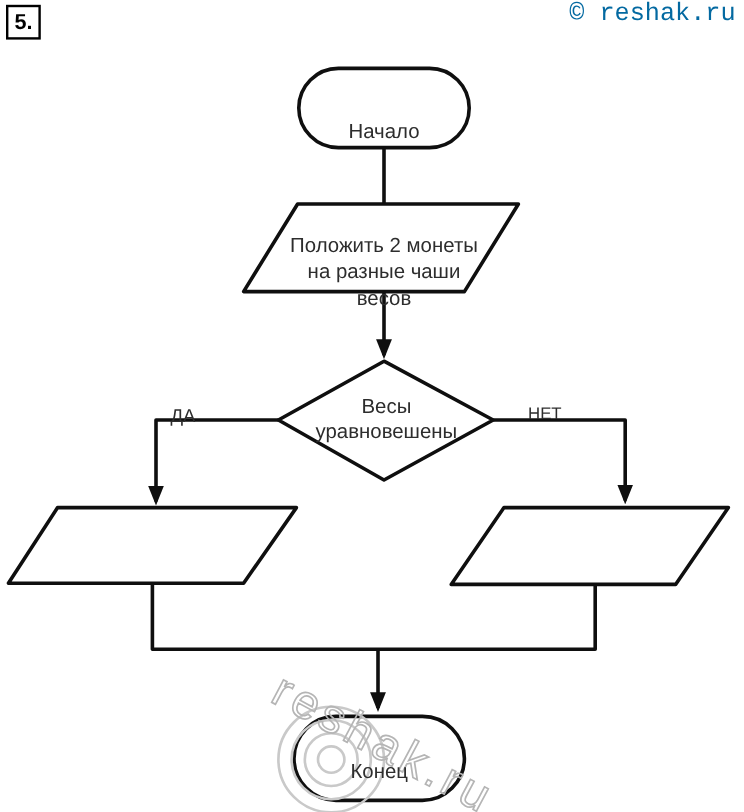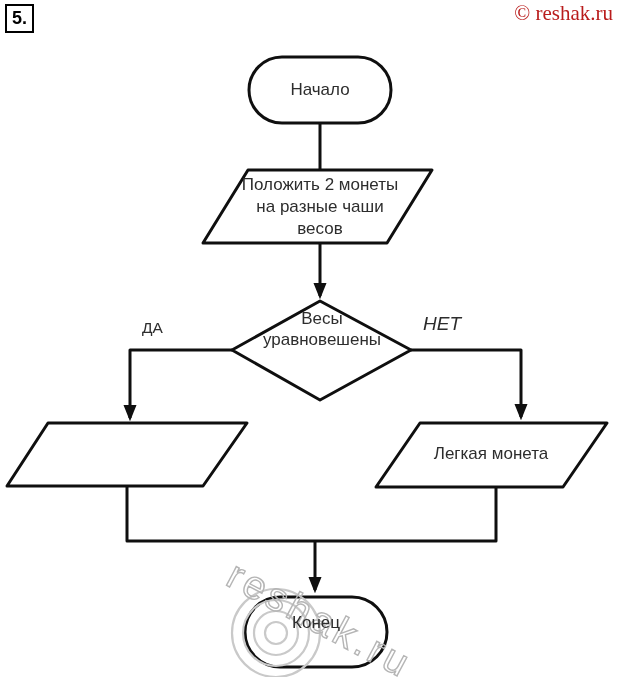--- a/index.html
+++ b/index.html
@@ -2,29 +2,29 @@
 <html><head>
 <meta charset="utf-8">
 <style>
   html,body{margin:0;padding:0;background:#ffffff;}
   .page{position:relative;width:620px;height:677px;background:#ffffff;overflow:hidden;
         font-family:"Liberation Sans",sans-serif;}
   svg{position:absolute;left:0;top:0;}
   .badge{position:absolute;left:5px;top:4px;width:25px;height:25px;border:2px solid #000;
          display:flex;align-items:center;justify-content:center;
          font-weight:bold;font-size:18px;color:#000;background:#fff;}
-  .copyright{position:absolute;top:1px;right:7px;font-family:Liberation Serif, serif;
-             font-size:21px;color:#b91c1c;}
+  .copyright{position:absolute;top:1px;right:7px;font-family:Liberation Mono, monospace;
+             font-size:21px;color:#0369a1;}
   .label{position:absolute;display:flex;flex-direction:column;align-items:center;justify-content:center;
-         text-align:center;color:#2d2d2d;font-size:17px;line-height:22px;}
+         text-align:center;color:#2d2d2d;font-size:17px;line-height:22px;margin-top:20px;}
   .lbl-start{left:249px;top:57px;width:142px;height:66px;}
   .lbl-step1{left:210px;top:171px;width:220px;height:72px;}
   .lbl-decision{left:232px;top:300px;width:180px;height:58px;line-height:21px;}
   .lbl-yes{left:130px;top:317px;width:45px;height:22px;font-size:15.5px;}
-  .lbl-no{left:417px;top:313px;width:50px;height:22px;font-size:19px;font-style:italic;}
+  .lbl-no{left:429px;top:313px;width:50px;height:22px;font-size:14px;}
   .lbl-branch-yes{left:17px;top:429px;width:220px;height:48px;}
   .lbl-branch-no{left:381px;top:430px;width:220px;height:48px;}
   .lbl-end{left:245px;top:597px;width:142px;height:52px;}
 </style>
 </head>
 <body>
 
 <div class="page">
 
   <svg width="620" height="677" viewBox="0 0 620 677">
@@ -80,18 +80,17 @@
   <div class="label lbl-decision">
     <span>Весы</span>
     <span>уравновешены</span>
   </div>
 
   <div class="label lbl-yes">ДА</div>
   <div class="label lbl-no">НЕТ</div>
 
 
   <div class="label lbl-branch-no">
-    <span>Легкая монета</span>
   </div>
 
   <div class="label lbl-end">Конец</div>
 
 </div>
 
 </body></html>

